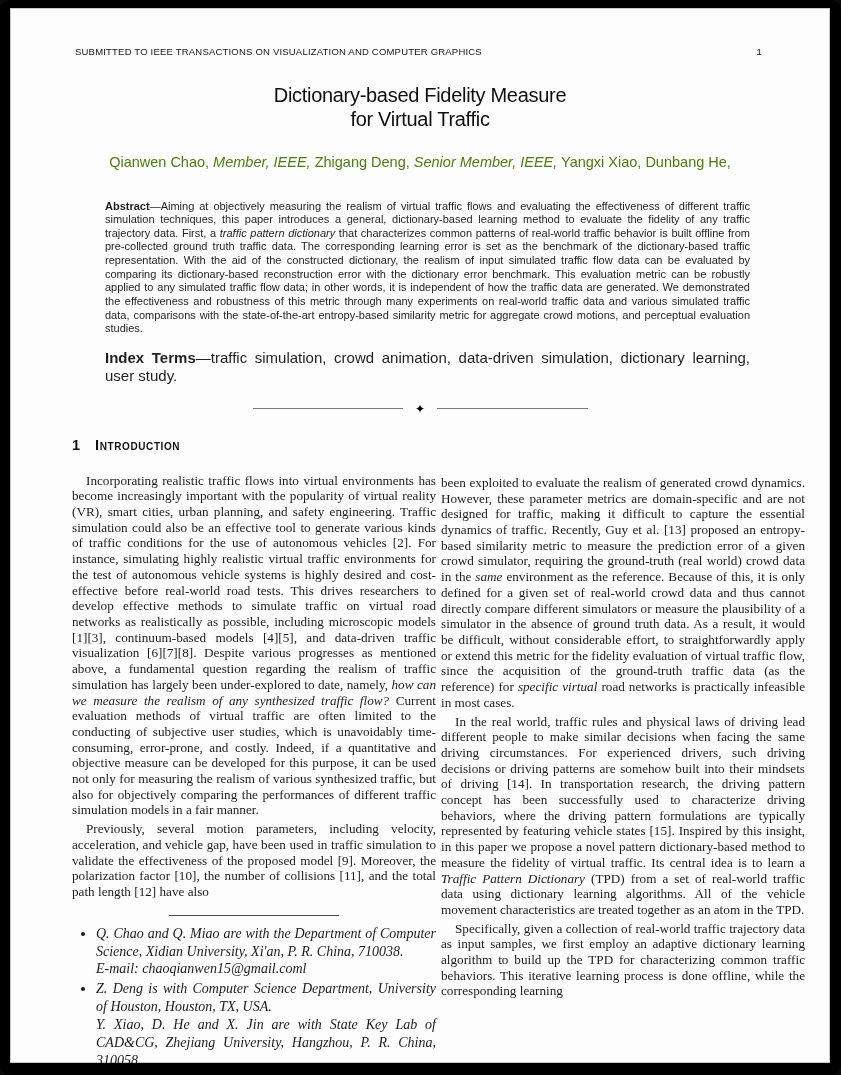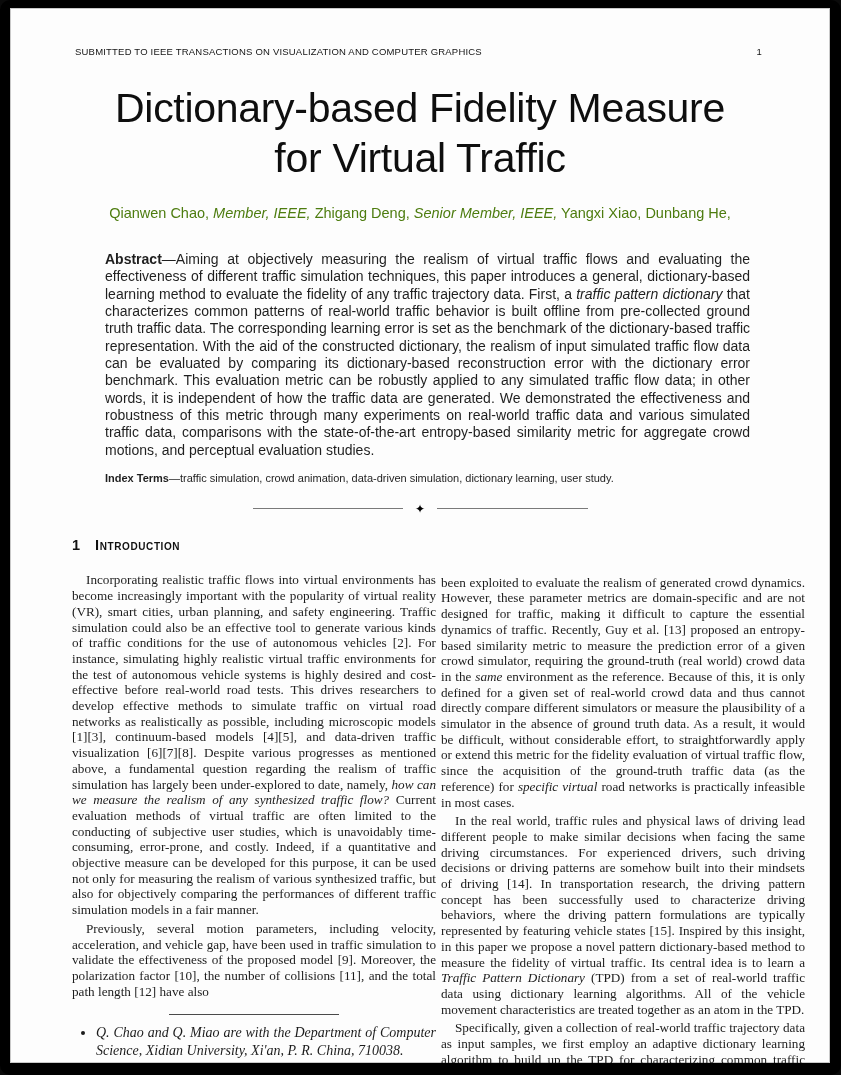--- a/index.html
+++ b/index.html
@@ -36,44 +36,44 @@
     margin: 0 68px 0 65px;
     display: flex;
     justify-content: space-between;
     font-size: 9.5px;
     letter-spacing: 0.2px;
     color: #141414;
   }
   .title {
     margin: 26px 40px 0 40px;
     text-align: center;
-    font-size: 41px;
+    font-size: 20px;
     line-height: 1.22;
     font-weight: 400;
     letter-spacing: -0.3px;
     color: #0e0e0e;
   }
   .authors {
     margin-top: 20px;
     text-align: center;
     font-size: 14.5px;
     line-height: 1.5;
     color: #4d7c0f;
   }
   .abstract {
     margin: 26px 80px 4px 95px;
     text-align: justify;
-    font-size: 14px;
+    font-size: 11px;
     line-height: 1.24;
     color: #1f1f1f;
   }
   .index-terms {
     margin: 13px 80px 0 95px;
     text-align: justify;
-    font-size: 11px;
+    font-size: 15px;
     line-height: 1.24;
     color: #1f1f1f;
   }
   .divider {
     margin: 17px auto 0 auto;
     width: 335px;
     display: flex;
     align-items: center;
     gap: 12px;
   }

